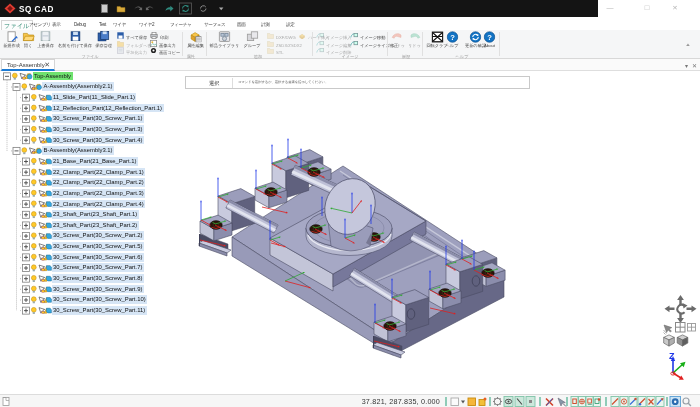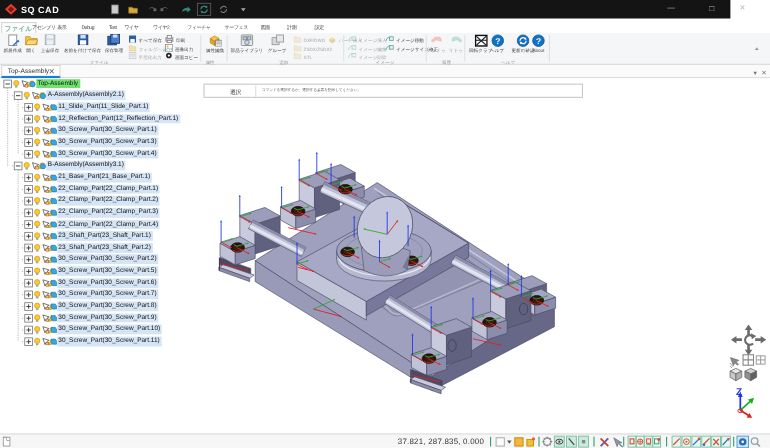--- a/index.html
+++ b/index.html
@@ -1,17 +1,17 @@
 <!DOCTYPE html>
 <html><head><meta charset="utf-8">
 <style>
 * { margin:0; padding:0; box-sizing:border-box; }
 html,body { width:700px; height:407px; overflow:hidden; background:#fff;
   font-family:"Liberation Sans", sans-serif; }
-#titlebar { position:absolute; left:0; top:0; width:664px; height:17px; background:#141414; }
+#titlebar { position:absolute; left:0; top:0; width:598px; height:17px; background:#141414; }
 .winbtn { position:absolute; top:0; color:#b5b5b5; font-size:7px; width:20px; height:17px;
   text-align:center; line-height:16px; font-weight:normal; }
 #tabrow { position:absolute; left:0; top:17px; width:700px; height:14px; background:#fff;
   border-bottom:1px solid #e3e3e3; white-space:nowrap; }
 .rtab { position:absolute; font-size:4.6px; color:#3a3a3a; top:4.5px; letter-spacing:-0.4px; }
 .rtab.active { font-size:6.2px; color:#2E8B74; top:2.5px; padding:1.5px 3px 0 2px; border:1px solid #d5d5d5; border-bottom:none; background:#fdfdfd; height:11px; letter-spacing:0; }
 #ribbon { position:absolute; left:0; top:30px; width:700px; height:29px; background:#f5f6f7;
   border-bottom:1px solid #d8d8d8; }
 .bb { position:absolute; top:0; text-align:center; }
 .bi { height:14px; padding-top:1px; }

